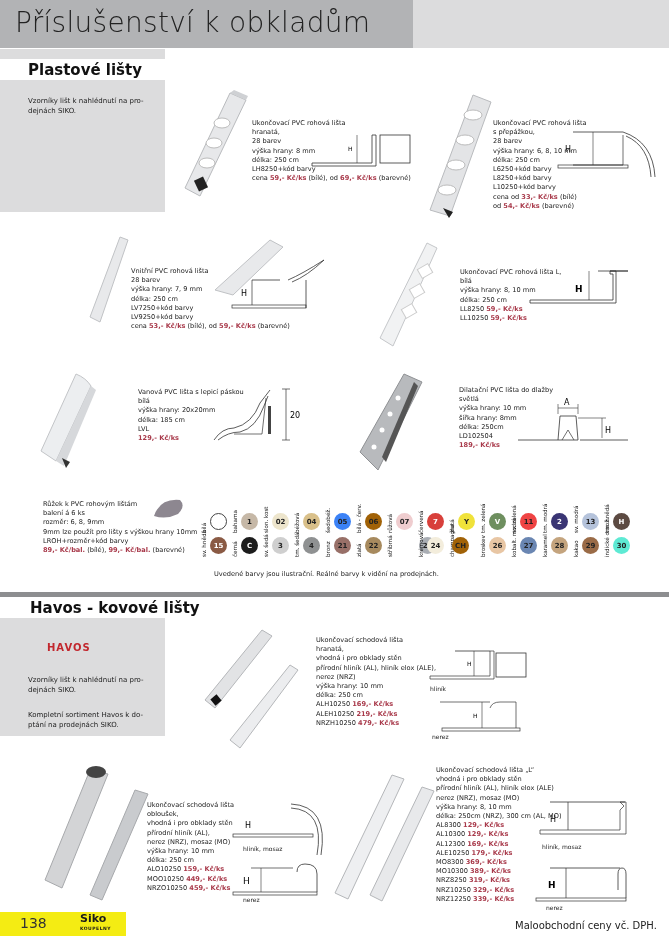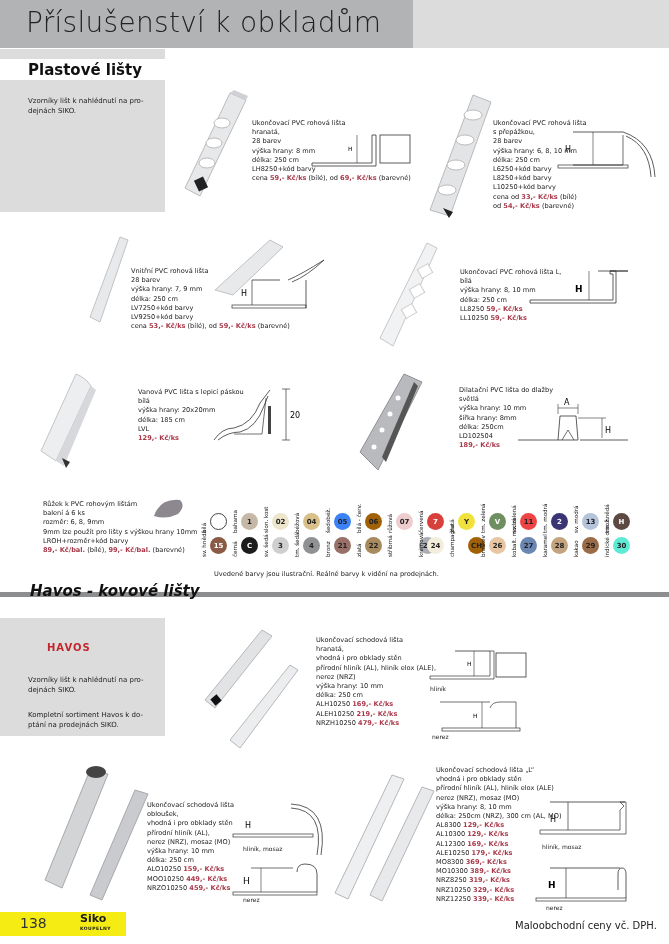--- a/index.html
+++ b/index.html
@@ -1,20 +1,20 @@
 <!DOCTYPE html>
 <html><head>
 <meta charset="utf-8">
 <style>
   * { margin:0; padding:0; box-sizing:border-box; }
   body { width:669px; height:944px; background:#fff; position:relative; overflow:hidden; font-family:"DejaVu Sans", sans-serif; color:#222; }
   .abs { position:absolute; }
   .header-bar { left:0; top:0; width:413px; height:48px; background:#b2b3b5; }
   .header-strip { left:413px; top:0; width:256px; height:48px; background:#dcdcdd; }
-  .page-title { left:26px; top:6px; font-size:28px; color:#222; font-family:"DejaVu Sans", sans-serif; font-weight:300; letter-spacing:0.3px; }
+  .page-title { left:15px; top:6px; font-size:28px; color:#222; font-family:"DejaVu Sans", sans-serif; font-weight:300; letter-spacing:0.3px; }
   .gray-panel { background:#dcdcdd; }
   .sec-title { font-family:"DejaVu Sans", sans-serif; font-weight:bold; font-size:15px; color:#111; }
   .note { font-size:7px; line-height:10px; color:#222; }
   .prod { font-size:6.6px; line-height:9.2px; color:#222; white-space:nowrap; }
   .price { color:#a8394a; font-weight:bold; }
   .swatch { position:absolute; width:17px; height:17px; border-radius:50%; font-size:7px; font-weight:bold; display:flex; align-items:center; justify-content:center; }
   .sw-label { position:absolute; font-size:5.6px; transform:rotate(-90deg); transform-origin:left top; white-space:nowrap; color:#111; }
   .divider { left:0; width:669px; height:5px; background:#8d8e90; }
   .footer-yellow { left:0; top:912px; width:126px; height:24px; background:#f4ec13; }
   .page-no { left:20px; top:915px; font-size:14px; color:#333; }
@@ -251,37 +251,37 @@
     <div class="swatch" style="left: 103px; top: 32px; background: rgb(143, 145, 146); border: none; color: rgb(34, 34, 34);">4</div>
     <div class="sw-label" style="left: 125px; top: 52px;">bronz</div>
     <div class="swatch" style="left: 134px; top: 32px; background: rgb(152, 112, 104); border: none; color: rgb(34, 34, 34);">21</div>
     <div class="sw-label" style="left: 156px; top: 52px;">zlatá</div>
     <div class="swatch" style="left: 165px; top: 32px; background: rgb(167, 138, 94); border: none; color: rgb(34, 34, 34);">22</div>
     <div class="sw-label" style="left: 187px; top: 52px;">stříbrná</div>
     <div class="swatch" style="left: 196px; top: 32px; background: rgb(169, 173, 179); border: none; color: rgb(34, 34, 34); margin-left: 23px;">23</div>
     <div class="sw-label" style="left: 218px; top: 52px;">krémová</div>
     <div class="swatch" style="left: 227px; top: 32px; background: rgb(243, 237, 220); border: none; color: rgb(34, 34, 34);">24</div>
     <div class="sw-label" style="left: 249px; top: 52px;">champagne</div>
-    <div class="swatch" style="left: 268px; top: 32px; background: #a16207; border: none; color: rgb(34, 34, 34);">CH</div>
+    <div class="swatch" style="left: 252px; top: 32px; background: #a16207; border: none; color: rgb(34, 34, 34);">CH</div>
     <div class="sw-label" style="left: 280px; top: 52px;">broskev</div>
     <div class="swatch" style="left: 289px; top: 32px; background: rgb(232, 198, 164); border: none; color: rgb(34, 34, 34);">26</div>
     <div class="sw-label" style="left: 311px; top: 52px;">kobalt. modrá</div>
     <div class="swatch" style="left: 320px; top: 32px; background: rgb(106, 134, 178); border: none; color: rgb(34, 34, 34);">27</div>
     <div class="sw-label" style="left: 342px; top: 52px;">karamel</div>
     <div class="swatch" style="left: 351px; top: 32px; background: rgb(196, 164, 126); border: none; color: rgb(34, 34, 34);">28</div>
     <div class="sw-label" style="left: 373px; top: 52px;">kakao</div>
     <div class="swatch" style="left: 382px; top: 32px; background: rgb(154, 107, 71); border: none; color: rgb(34, 34, 34);">29</div>
     <div class="sw-label" style="left: 404px; top: 52px;">indické oranž.</div>
     <div class="swatch" style="left: 413px; top: 32px; background: #5eead4; border: none; color: rgb(34, 34, 34);">30</div>
   </div>
 <div class="abs" style="left:214px;top:570px;font-size:6.6px;">Uvedené barvy jsou ilustrační. Reálné barvy k vidění na prodejnách.</div>
 
 <div class="abs divider" style="top:592px;"></div>
 
-<div class="abs sec-title" style="left:30px;top:582px;font-style:italic;">Havos - kovové lišty</div>
+<div class="abs sec-title" style="left:30px;top:599px;">Havos - kovové lišty</div>
 <div class="abs gray-panel" style="left:0;top:618px;width:165px;height:118px;">
   <div style="position:absolute;left:47px;top:24px;font-size:10px;font-weight:bold;color:#c2272d;letter-spacing:1px;">HAVOS</div>
   <div class="note" style="position:absolute;left:28px;top:57px;">
     <div>Vzorníky lišt k nahlédnutí na pro-</div>
       <div>dejnách SIKO.</div>
   </div>
   <div class="note" style="position:absolute;left:28px;top:92px;">
     <div>Kompletní sortiment Havos k do-</div>
       <div>ptání na prodejnách SIKO.</div>
   </div>

